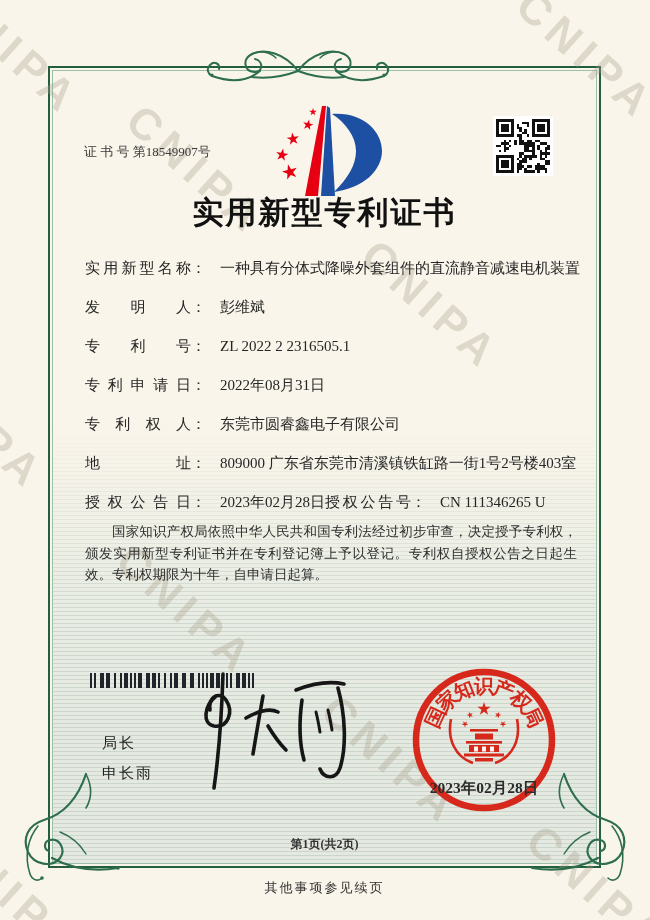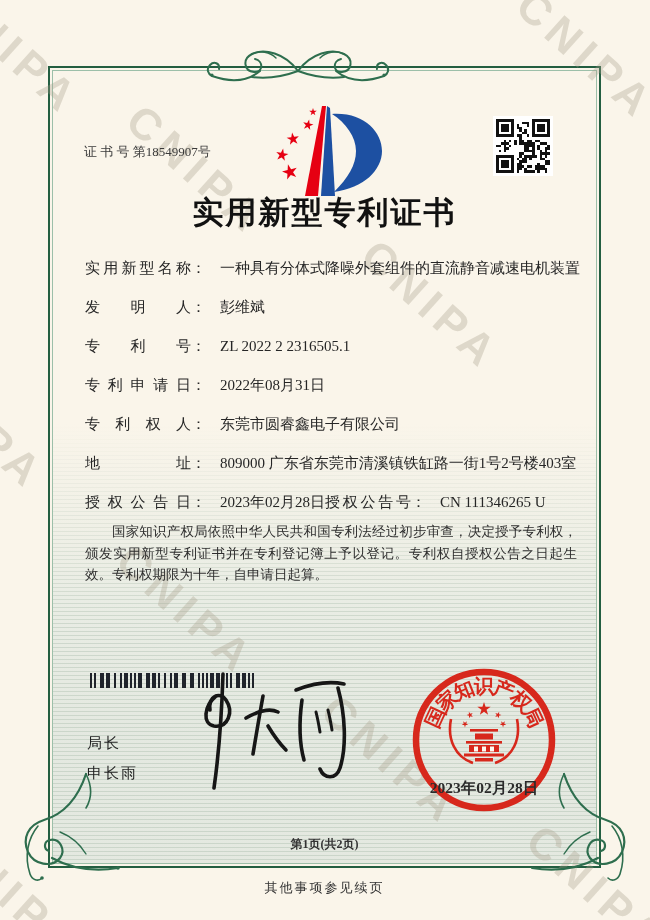--- a/index.html
+++ b/index.html
@@ -57,21 +57,21 @@
   .fvalue{margin-left:12px;}
   .grant-pair{left:325px;top:493px;font-size:15px;white-space:nowrap;}
   .grant-pair .flabel{width:86px;}
   .paras{
     left:85px;top:521px;width:492px;
     font-size:13.5px;line-height:21.6px;text-align:justify;color:#2e2e2e;
   }
   .paras p{margin:0 0 2px 0;text-indent:2em;}
   .barcode{left:90px;top:673px;width:168px;height:15px;}
   .signer{
-    left:87px;font-size:15px;letter-spacing:2px;color:#1d1d1d;
+    left:102px;font-size:15px;letter-spacing:2px;color:#1d1d1d;
     font-family:"Liberation Sans","DejaVu Sans",sans-serif;
   }
   .signer.t1{top:734px;}
   .signer.t2{top:764px;}
   .sig{left:168px;top:666px;}
   .seal{left:409px;top:665px;}
   .page-num{left:48px;top:836px;width:553px;text-align:center;font-size:12px;color:#333;font-weight:bold;}
   .cont-note{left:48px;top:879px;width:553px;text-align:center;font-size:13px;color:#333;letter-spacing:2px;}
   .orn{position:absolute;z-index:2;pointer-events:none;}
 </style>

